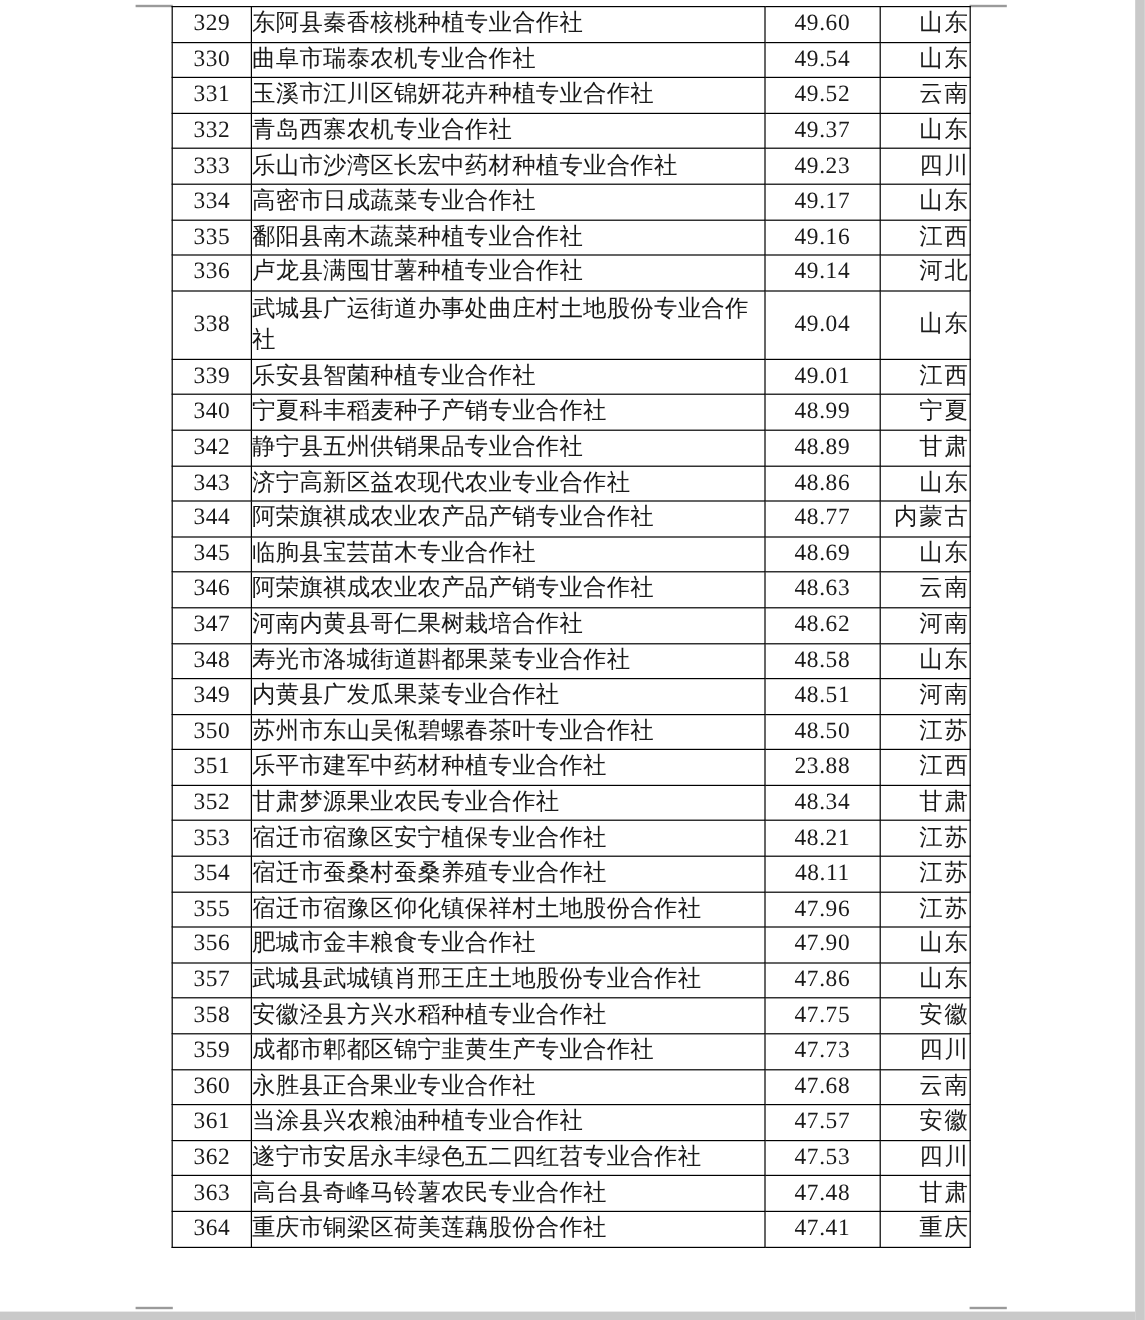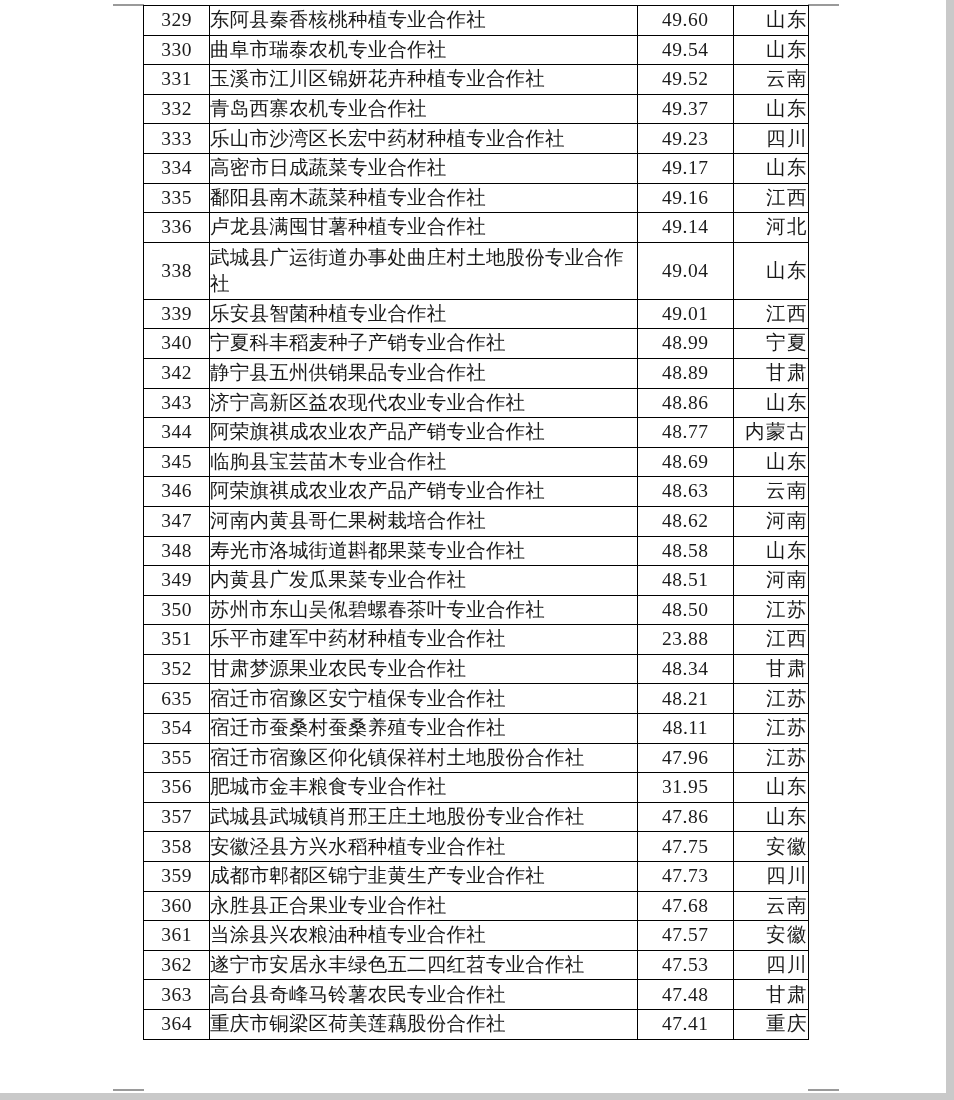--- a/index.html
+++ b/index.html
@@ -250,41 +250,41 @@
             <td class="score">23.88</td>
             <td class="prov">江西</td>
           </tr>
           <tr class="row">
             <td class="rank">352</td>
             <td class="name">甘肃梦源果业农民专业合作社</td>
             <td class="score">48.34</td>
             <td class="prov">甘肃</td>
           </tr>
           <tr class="row">
-            <td class="rank">635</td>
+            <td class="rank">353</td>
             <td class="name">宿迁市宿豫区安宁植保专业合作社</td>
             <td class="score">48.21</td>
             <td class="prov">江苏</td>
           </tr>
           <tr class="row">
             <td class="rank">354</td>
             <td class="name">宿迁市蚕桑村蚕桑养殖专业合作社</td>
             <td class="score">48.11</td>
             <td class="prov">江苏</td>
           </tr>
           <tr class="row">
             <td class="rank">355</td>
             <td class="name">宿迁市宿豫区仰化镇保祥村土地股份合作社</td>
             <td class="score">47.96</td>
             <td class="prov">江苏</td>
           </tr>
           <tr class="row">
             <td class="rank">356</td>
             <td class="name">肥城市金丰粮食专业合作社</td>
-            <td class="score">31.95</td>
+            <td class="score">47.90</td>
             <td class="prov">山东</td>
           </tr>
           <tr class="row">
             <td class="rank">357</td>
             <td class="name">武城县武城镇肖邢王庄土地股份专业合作社</td>
             <td class="score">47.86</td>
             <td class="prov">山东</td>
           </tr>
           <tr class="row">
             <td class="rank">358</td>

